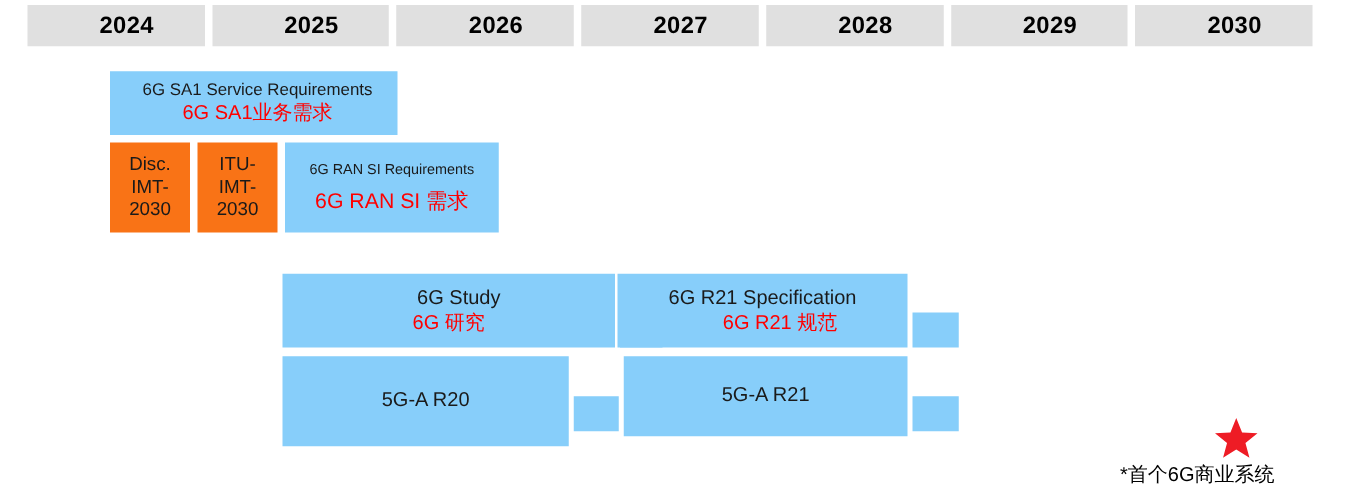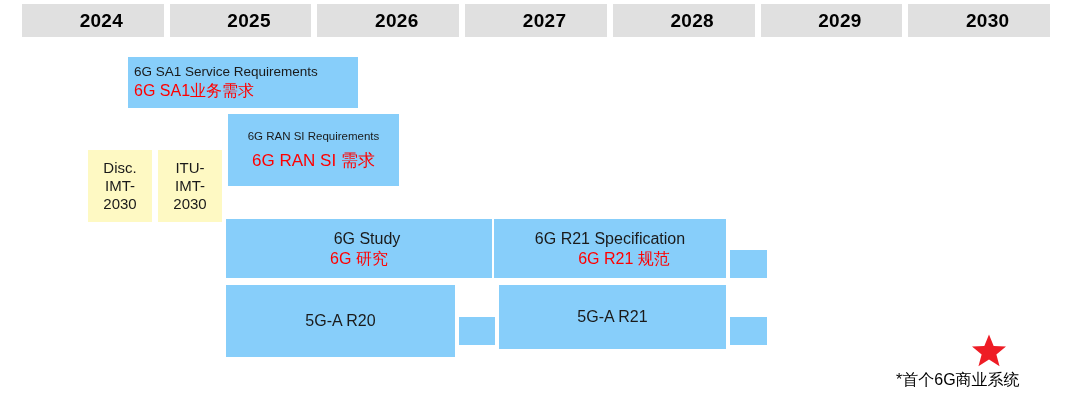--- a/index.html
+++ b/index.html
@@ -58,39 +58,37 @@
     color: #ff0000;
     white-space: nowrap;
   }
 
   
   #bar-sa1 {
     left: 88px;
     top: 57px;
     width: 230px;
     height: 51px;
-    align-items: flex-start;
+    align-items: center;
     padding-left: 6px;
-    margin-left: 40px;
   }
   #bar-sa1 .en { font-size: 13.5px; }
   #bar-sa1 .zh { font-size: 16px; }
 
   
   .box-small {
     position: absolute;
-    background: #fef9c3;
+    background: #f97316;
     display: flex;
     flex-direction: column;
     align-items: center;
     justify-content: center;
     font-size: 15px;
     line-height: 1.22;
     color: #1a1a1a;
-    margin-top: 36px;
   }
   #box-disc {
     left: 88px;
     top: 114px;
     width: 64px;
     height: 72px;
   }
   #box-itu {
     left: 158px;
     top: 114px;

